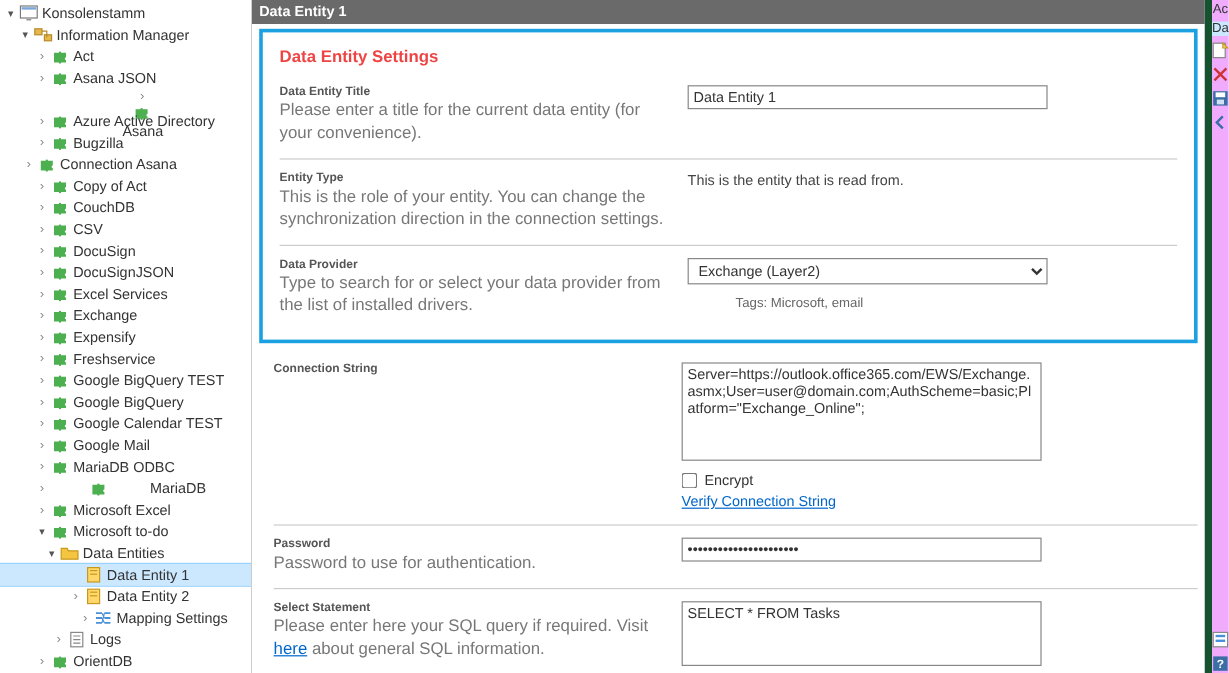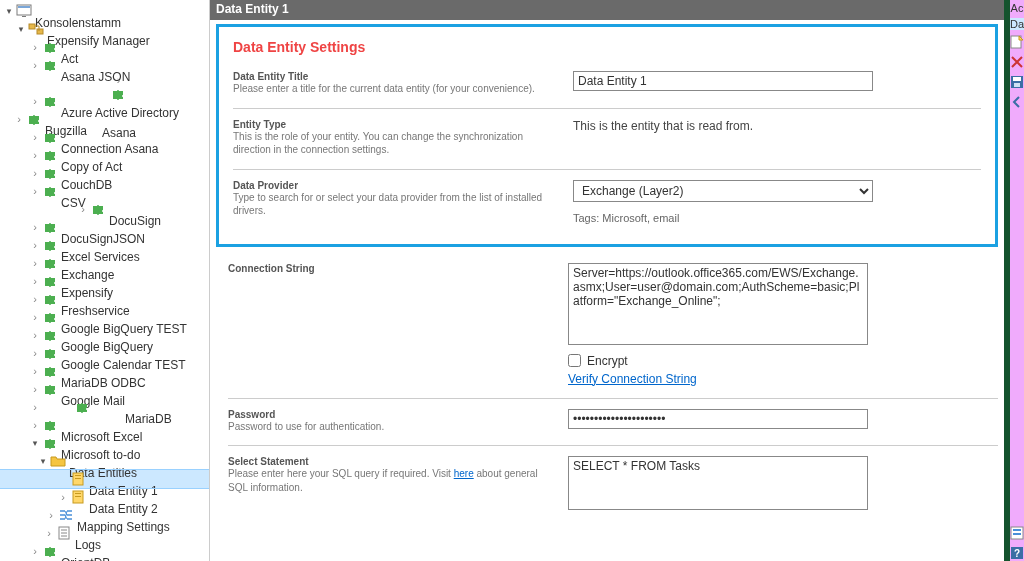--- a/index.html
+++ b/index.html
@@ -7,39 +7,39 @@
   .root { display:flex; width:100%; height:100%; }
   .tree { width:210px; border-right:1px solid #ccc; overflow:auto; padding:2px 0 6px 0; background:#fff; }
   .tree-row { display:flex; align-items:center; height:18px; white-space:nowrap; cursor:default; }
   .tree-row.selected { background:#cce8ff; outline:1px solid #99d1ff; }
   .arrow { width:14px; display:inline-flex; justify-content:center; color:#666; font-size:10px; user-select:none; }
   .arrow.open::before { content:"▾"; font-size:9px; color:#555; }
   .arrow.closed::before { content:"›"; font-size:11px; color:#888; }
   .arrow.none::before { content:""; }
   .ticon { width:16px; height:16px; display:inline-flex; align-items:center; justify-content:center; margin-right:2px; }
   .ticon svg { width:16px; height:16px; }
-  .tlabel { padding-left:1px;margin-top:24px; }
+  .tlabel { padding-left:1px; }
   .main { flex:1; display:flex; flex-direction:column; min-width:0; }
   .titlebar { height:20px; background:#6a6a6a; color:#fff; font-weight:bold; padding:2px 6px; }
   .scroll { flex:1; overflow:auto; padding:0 0 20px 0; }
   .bluebox { border:3px solid #1ba1e2; margin:4px 6px 10px 6px; padding:12px 14px 14px 14px; }
   .section-title { font-weight:bold; font-size:14px; color:#ef4444; margin-bottom:10px; }
   .row { display:flex; padding:6px 0; }
   .row + .row.divider, .divider { border-top:1px solid #ccc; margin-top:6px; padding-top:10px; }
   .lcol { width:340px; padding-right:20px; }
   .lcol .h { font-weight:bold; color:#555; font-size:10px; }
-  .lcol .d { color:#777; font-size:10px; line-height:1.35; }
+  .lcol .d { color:#777; font-size:14px; line-height:1.35; }
   .rcol { flex:1; }
   .rcol input[type=text], .rcol input[type=password], .rcol textarea, .rcol select {
     width:300px; font-size:12px; font-family:inherit; padding:2px 4px;
     border:1px solid #888; background:#fff; color:#333;
   }
   .rcol textarea { height:82px; resize:none; overflow-y:scroll; }
   .rcol .static { font-size:12px; color:#444; }
-  .tags { font-size:11px; color:#666; margin-top:10px; }
+  .tags { font-size:11px; color:#666; margin-top:10px;margin-left:40px; }
   .afterblue { margin:0 6px 0 18px; }
   .afterblue .row { padding:6px 0; }
   .afterblue .lcol { width:340px; }
   .linklike { color:#0066cc; text-decoration:underline; cursor:pointer; }
   .chk { display:flex; align-items:center; gap:6px; margin:6px 0 4px 0; }
   .right-pane { width:20px; border-left:6px solid #14532d; background:#f0abfc; display:flex; flex-direction:column; align-items:center; padding-top:2px; gap:4px; }
   .right-pane .tab { writing-mode:horizontal-tb; font-size:11px; color:#333; width:18px; text-align:center; }
   .right-pane .pico { width:16px; height:16px; }
   .right-pane svg { width:16px; height:16px; }
 </style>
@@ -62,21 +62,21 @@
     </div>
     <div class="tree-row" style="padding-left:14px">
       <span class="arrow open"></span>
       <span class="ticon">
         <svg viewBox="0 0 16 16">
             <rect x="1" y="3" width="6" height="5" fill="#e6b84a" stroke="#b68a2a"></rect>
             <rect x="9" y="8" width="6" height="5" fill="#e6b84a" stroke="#b68a2a"></rect>
             <path d="M7 5 h4 v5" stroke="#b68a2a" fill="none"></path>
           </svg>
       </span>
-      <span class="tlabel">Expensify Manager</span>
+      <span class="tlabel">Information Manager</span>
     </div>
     <div id="tree-items">
         <div class="tree-row" style="padding-left: 28px;">
           <span class="arrow closed"></span>
           <span class="ticon">
             <svg viewBox="0 0 16 16">
               <path d="M3 5 h4 a1 1 0 0 1 2 0 h4 v4 a1 1 0 0 0 0 2 v2 h-4 a1 1 0 0 1 -2 0 h-4 z" fill="#4caf50"></path>
             </svg>
           </span>
           <span class="tlabel">Act</span>
@@ -101,30 +101,30 @@
         </div>
         <div class="tree-row" style="padding-left: 28px;">
           <span class="arrow closed"></span>
           <span class="ticon">
             <svg viewBox="0 0 16 16">
               <path d="M3 5 h4 a1 1 0 0 1 2 0 h4 v4 a1 1 0 0 0 0 2 v2 h-4 a1 1 0 0 1 -2 0 h-4 z" fill="#4caf50"></path>
             </svg>
           </span>
           <span class="tlabel">Azure Active Directory</span>
         </div>
-        <div class="tree-row" style="padding-left: 12px;">
+        <div class="tree-row" style="padding-left: 28px;">
           <span class="arrow closed"></span>
           <span class="ticon">
             <svg viewBox="0 0 16 16">
               <path d="M3 5 h4 a1 1 0 0 1 2 0 h4 v4 a1 1 0 0 0 0 2 v2 h-4 a1 1 0 0 1 -2 0 h-4 z" fill="#4caf50"></path>
             </svg>
           </span>
           <span class="tlabel">Bugzilla</span>
         </div>
-        <div class="tree-row" style="padding-left: 28px; align-items: center;">
+        <div class="tree-row" style="padding-left: 17px; align-items: center;">
           <span class="arrow closed"></span>
           <span class="ticon">
             <svg viewBox="0 0 16 16">
               <path d="M3 5 h4 a1 1 0 0 1 2 0 h4 v4 a1 1 0 0 0 0 2 v2 h-4 a1 1 0 0 1 -2 0 h-4 z" fill="#4caf50"></path>
             </svg>
           </span>
           <span class="tlabel">Connection Asana</span>
         </div>
         <div class="tree-row" style="padding-left: 28px;">
           <span class="arrow closed"></span>
@@ -146,21 +146,21 @@
         </div>
         <div class="tree-row" style="padding-left: 28px;">
           <span class="arrow closed"></span>
           <span class="ticon">
             <svg viewBox="0 0 16 16">
               <path d="M3 5 h4 a1 1 0 0 1 2 0 h4 v4 a1 1 0 0 0 0 2 v2 h-4 a1 1 0 0 1 -2 0 h-4 z" fill="#4caf50"></path>
             </svg>
           </span>
           <span class="tlabel">CSV</span>
         </div>
-        <div class="tree-row" style="padding-left: 28px; justify-content: center;">
+        <div class="tree-row" style="padding-left: 28px;">
           <span class="arrow closed"></span>
           <span class="ticon">
             <svg viewBox="0 0 16 16">
               <path d="M3 5 h4 a1 1 0 0 1 2 0 h4 v4 a1 1 0 0 0 0 2 v2 h-4 a1 1 0 0 1 -2 0 h-4 z" fill="#4caf50"></path>
             </svg>
           </span>
           <span class="tlabel">DocuSign</span>
         </div>
         <div class="tree-row" style="padding-left: 28px;">
           <span class="arrow closed"></span>
@@ -234,30 +234,30 @@
           </span>
           <span class="tlabel">Google Calendar TEST</span>
         </div>
         <div class="tree-row" style="padding-left: 28px;">
           <span class="arrow closed"></span>
           <span class="ticon">
             <svg viewBox="0 0 16 16">
               <path d="M3 5 h4 a1 1 0 0 1 2 0 h4 v4 a1 1 0 0 0 0 2 v2 h-4 a1 1 0 0 1 -2 0 h-4 z" fill="#4caf50"></path>
             </svg>
           </span>
+          <span class="tlabel">Google Mail</span>
+        </div>
+        <div class="tree-row" style="padding-left: 28px;">
+          <span class="arrow closed"></span>
+          <span class="ticon">
+            <svg viewBox="0 0 16 16">
+              <path d="M3 5 h4 a1 1 0 0 1 2 0 h4 v4 a1 1 0 0 0 0 2 v2 h-4 a1 1 0 0 1 -2 0 h-4 z" fill="#4caf50"></path>
+            </svg>
+          </span>
           <span class="tlabel">MariaDB ODBC</span>
-        </div>
-        <div class="tree-row" style="padding-left: 28px;">
-          <span class="arrow closed"></span>
-          <span class="ticon">
-            <svg viewBox="0 0 16 16">
-              <path d="M3 5 h4 a1 1 0 0 1 2 0 h4 v4 a1 1 0 0 0 0 2 v2 h-4 a1 1 0 0 1 -2 0 h-4 z" fill="#4caf50"></path>
-            </svg>
-          </span>
-          <span class="tlabel">Google Mail</span>
         </div>
         <div class="tree-row" style="padding-left: 28px; gap: 32px;">
           <span class="arrow closed"></span>
           <span class="ticon">
             <svg viewBox="0 0 16 16">
               <path d="M3 5 h4 a1 1 0 0 1 2 0 h4 v4 a1 1 0 0 0 0 2 v2 h-4 a1 1 0 0 1 -2 0 h-4 z" fill="#4caf50"></path>
             </svg>
           </span>
           <span class="tlabel">MariaDB</span>
         </div>
@@ -305,21 +305,21 @@
       <span class="arrow closed"></span>
       <span class="ticon">
         <svg viewBox="0 0 16 16">
             <rect x="3" y="2" width="10" height="12" fill="#ffd76a" stroke="#c79a1f"></rect>
             <rect x="5" y="4" width="6" height="1" fill="#c79a1f"></rect>
             <rect x="5" y="7" width="6" height="1" fill="#c79a1f"></rect>
           </svg>
       </span>
       <span class="tlabel">Data Entity 2</span>
     </div>
-    <div class="tree-row" style="padding-left:44px">
+    <div class="tree-row" style="padding-left:64px">
       <span class="arrow closed"></span>
       <span class="ticon">
         <svg viewBox="0 0 16 16">
             <path d="M2 4h5M2 8h5M2 12h5M9 4h5M9 8h5M9 12h5" stroke="#4a90d9" stroke-width="1.5"></path>
             <path d="M7 4l2 4M7 8l2 4M7 12l2-8" stroke="#4a90d9"></path>
           </svg>
       </span>
       <span class="tlabel">Mapping Settings</span>
     </div>
     <div class="tree-row" style="padding-left:42px">

